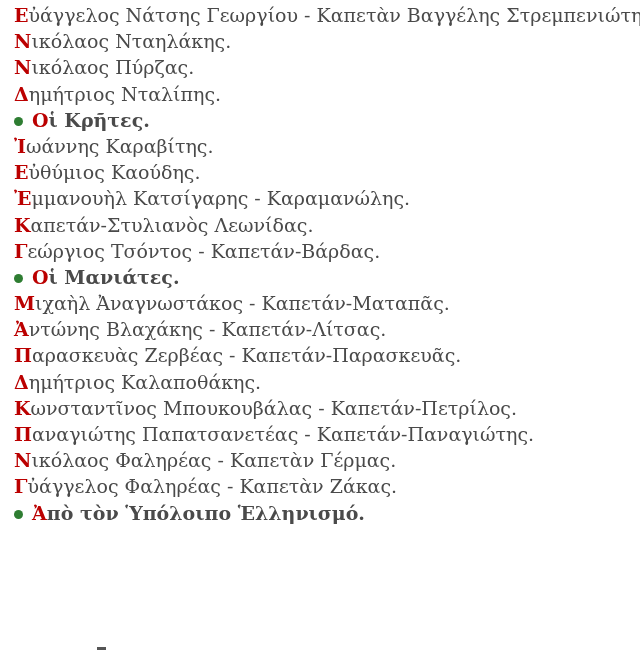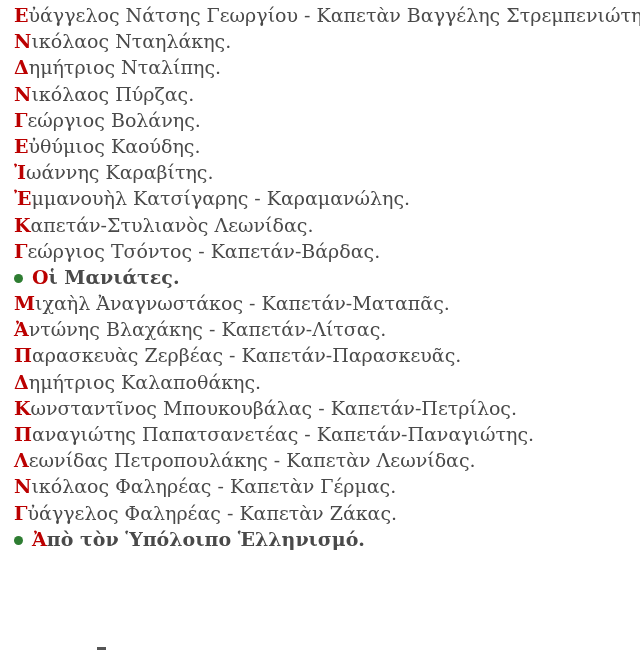--- a/index.html
+++ b/index.html
@@ -51,34 +51,33 @@
     position: absolute;
     background: #555555;
   }
 </style>
 </head>
 <body>
 
 <div class="page">
     <div class="line"><span class="initial">Ε</span><span>ὐάγγελος Νάτσης Γεωργίου - Καπετὰν Βαγγέλης Στρεμπενιώτης.</span></div>
     <div class="line"><span class="initial">Ν</span><span>ικόλαος Νταηλάκης.</span></div>
+    <div class="line"><span class="initial">Ν</span><span>ικόλαος Πύρζας.</span></div>
     <div class="line"><span class="initial">Δ</span><span>ημήτριος Νταλίπης.</span></div>
-    <div class="line"><span class="initial">Ν</span><span>ικόλαος Πύρζας.</span></div>
-    <div class="line"><span class="initial">Γ</span><span>εώργιος Βολάνης.</span></div>
+    <div class="line header"><span class="bullet"></span><span class="initial">Ο</span><span>ἱ Κρῆτες.</span></div>
+    <div class="line"><span class="initial">Ἰ</span><span>ωάννης Καραβίτης.</span></div>
     <div class="line"><span class="initial">Ε</span><span>ὐθύμιος Καούδης.</span></div>
-    <div class="line"><span class="initial">Ἰ</span><span>ωάννης Καραβίτης.</span></div>
     <div class="line"><span class="initial">Ἐ</span><span>μμανουὴλ Κατσίγαρης - Καραμανώλης.</span></div>
     <div class="line"><span class="initial">Κ</span><span>απετάν-Στυλιανὸς Λεωνίδας.</span></div>
     <div class="line"><span class="initial">Γ</span><span>εώργιος Τσόντος - Καπετάν-Βάρδας.</span></div>
     <div class="line header"><span class="bullet"></span><span class="initial">Ο</span><span>ἱ Μανιάτες.</span></div>
     <div class="line"><span class="initial">Μ</span><span>ιχαὴλ Ἀναγνωστάκος - Καπετάν-Ματαπᾶς.</span></div>
     <div class="line"><span class="initial">Ἀ</span><span>ντώνης Βλαχάκης - Καπετάν-Λίτσας.</span></div>
     <div class="line"><span class="initial">Π</span><span>αρασκευὰς Ζερβέας - Καπετάν-Παρασκευᾶς.</span></div>
     <div class="line"><span class="initial">Δ</span><span>ημήτριος Καλαποθάκης.</span></div>
     <div class="line"><span class="initial">Κ</span><span>ωνσταντῖνος Μπουκουβάλας - Καπετάν-Πετρίλος.</span></div>
     <div class="line"><span class="initial">Π</span><span>αναγιώτης Παπατσανετέας - Καπετάν-Παναγιώτης.</span></div>
-    <div class="line"><span class="initial">Λ</span><span>εωνίδας Πετροπουλάκης - Καπετὰν Λεωνίδας.</span></div>
     <div class="line"><span class="initial">Ν</span><span>ικόλαος Φαληρέας - Καπετὰν Γέρμας.</span></div>
     <div class="line"><span class="initial">Γ</span><span>ὐάγγελος Φαληρέας - Καπετὰν Ζάκας.</span></div>
     <div class="line header"><span class="bullet"></span><span class="initial">Ἀ</span><span>πὸ τὸν Ὑπόλοιπο Ἑλληνισμό.</span></div>
   </div>
 
 <div class="clipped-speck" style="left: 97px; top: 647px; width: 9px; height: 3px;"></div>
 
 </body></html>

